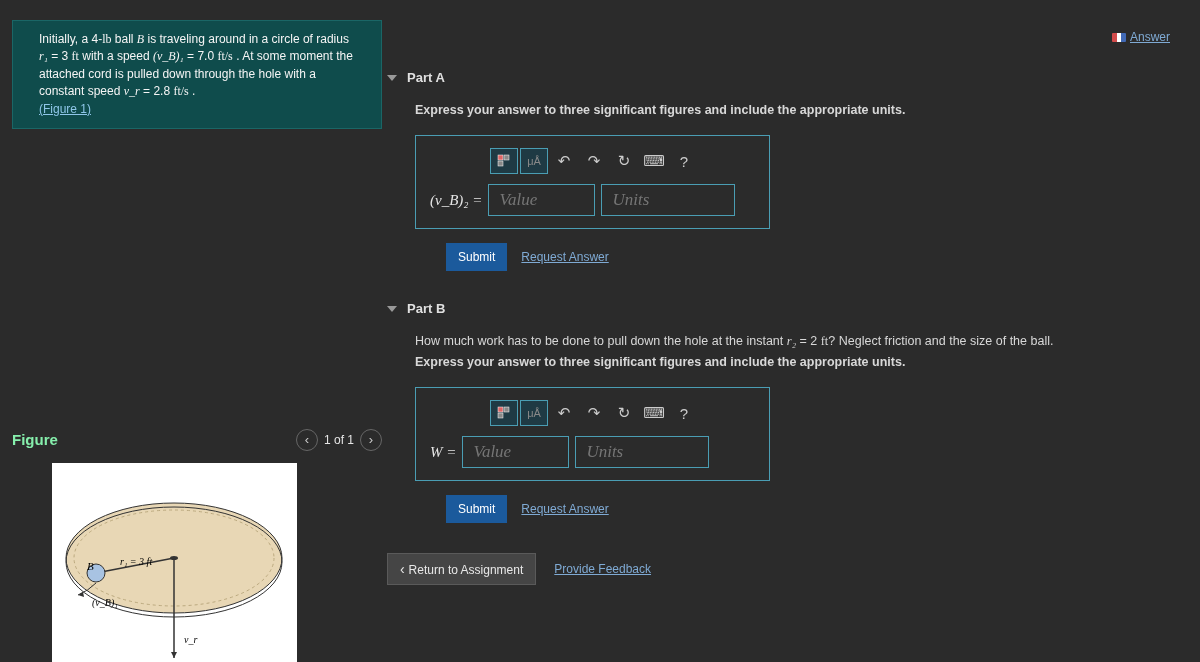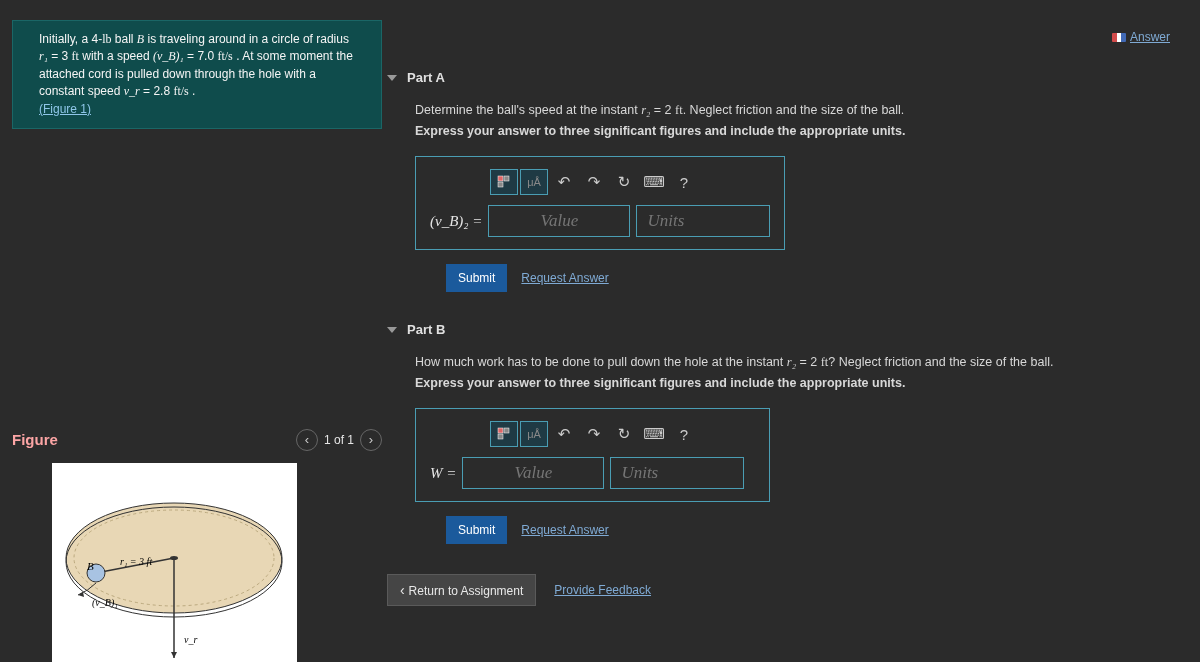--- a/index.html
+++ b/index.html
@@ -48,21 +48,21 @@
 .problem-box a { color: #8fc6e8; text-decoration: underline; }
 .figure-section {
   margin-top: 300px;
 }
 .figure-header {
   display: flex;
   align-items: center;
   justify-content: space-between;
   margin-bottom: 12px;
 }
-.figure-title { font-size: 15px; font-weight: bold; color: #fca5a5; }
+.figure-title { font-size: 15px; font-weight: bold; color: #86efac; }
 .figure-nav { display: flex; align-items: center; gap: 6px; color: #e5e5e5; font-size: 12px; }
 .round-btn {
   width: 22px; height: 22px;
   border-radius: 50%;
   border: 1px solid #666;
   background: transparent;
   color: #ccc;
   display: inline-flex;
   align-items: center;
   justify-content: center;
@@ -135,21 +135,21 @@
 .value-input, .units-input {
   border: 1px solid #4a9db3;
   background: transparent;
   color: #9fa6aa;
   font-style: italic;
   font-family: 'Times New Roman', serif;
   font-size: 17px;
   padding: 5px 10px;
   height: 32px;
 }
-.value-input { width: 142px; text-align: center; }
+.value-input { width: 107px; }
 .units-input { width: 134px; }
 .submit-row { display: flex; align-items: center; gap: 14px; margin-top: 14px; margin-left: 31px; }
 .submit-btn {
   background: #1b5a9c;
   color: #fff;
   border: none;
   padding: 7px 12px;
   font-size: 12px;
   cursor: pointer;
 }
@@ -214,23 +214,20 @@
   </div>
 </div>
 
 <div class="right-col">
 
   <div class="part-header">
     <span class="tri"></span>
     <span>Part A</span>
   </div>
   <div class="part-body">
-    <div class="question-line">
-      <span>Determine the ball's speed at the instant </span><i class="ser">r₂</i><span> = 2 </span><span class="ser">ft</span><span>. Neglect friction and the size of the ball.</span>
-    </div>
     <div class="instruction-line">Express your answer to three significant figures and include the appropriate units.</div>
     <div class="answer-box">
       <div class="toolbar">
         <button class="tool-btn">
             <svg width="14" height="14">
               <rect x="1" y="1" width="5" height="5" fill="#d66" stroke="#fff" stroke-width="0.5"></rect>
               <rect x="7" y="1" width="5" height="5" fill="#888" stroke="#fff" stroke-width="0.5"></rect>
               <rect x="1" y="7" width="5" height="5" fill="#888" stroke="#fff" stroke-width="0.5"></rect>
             </svg>
           </button>

